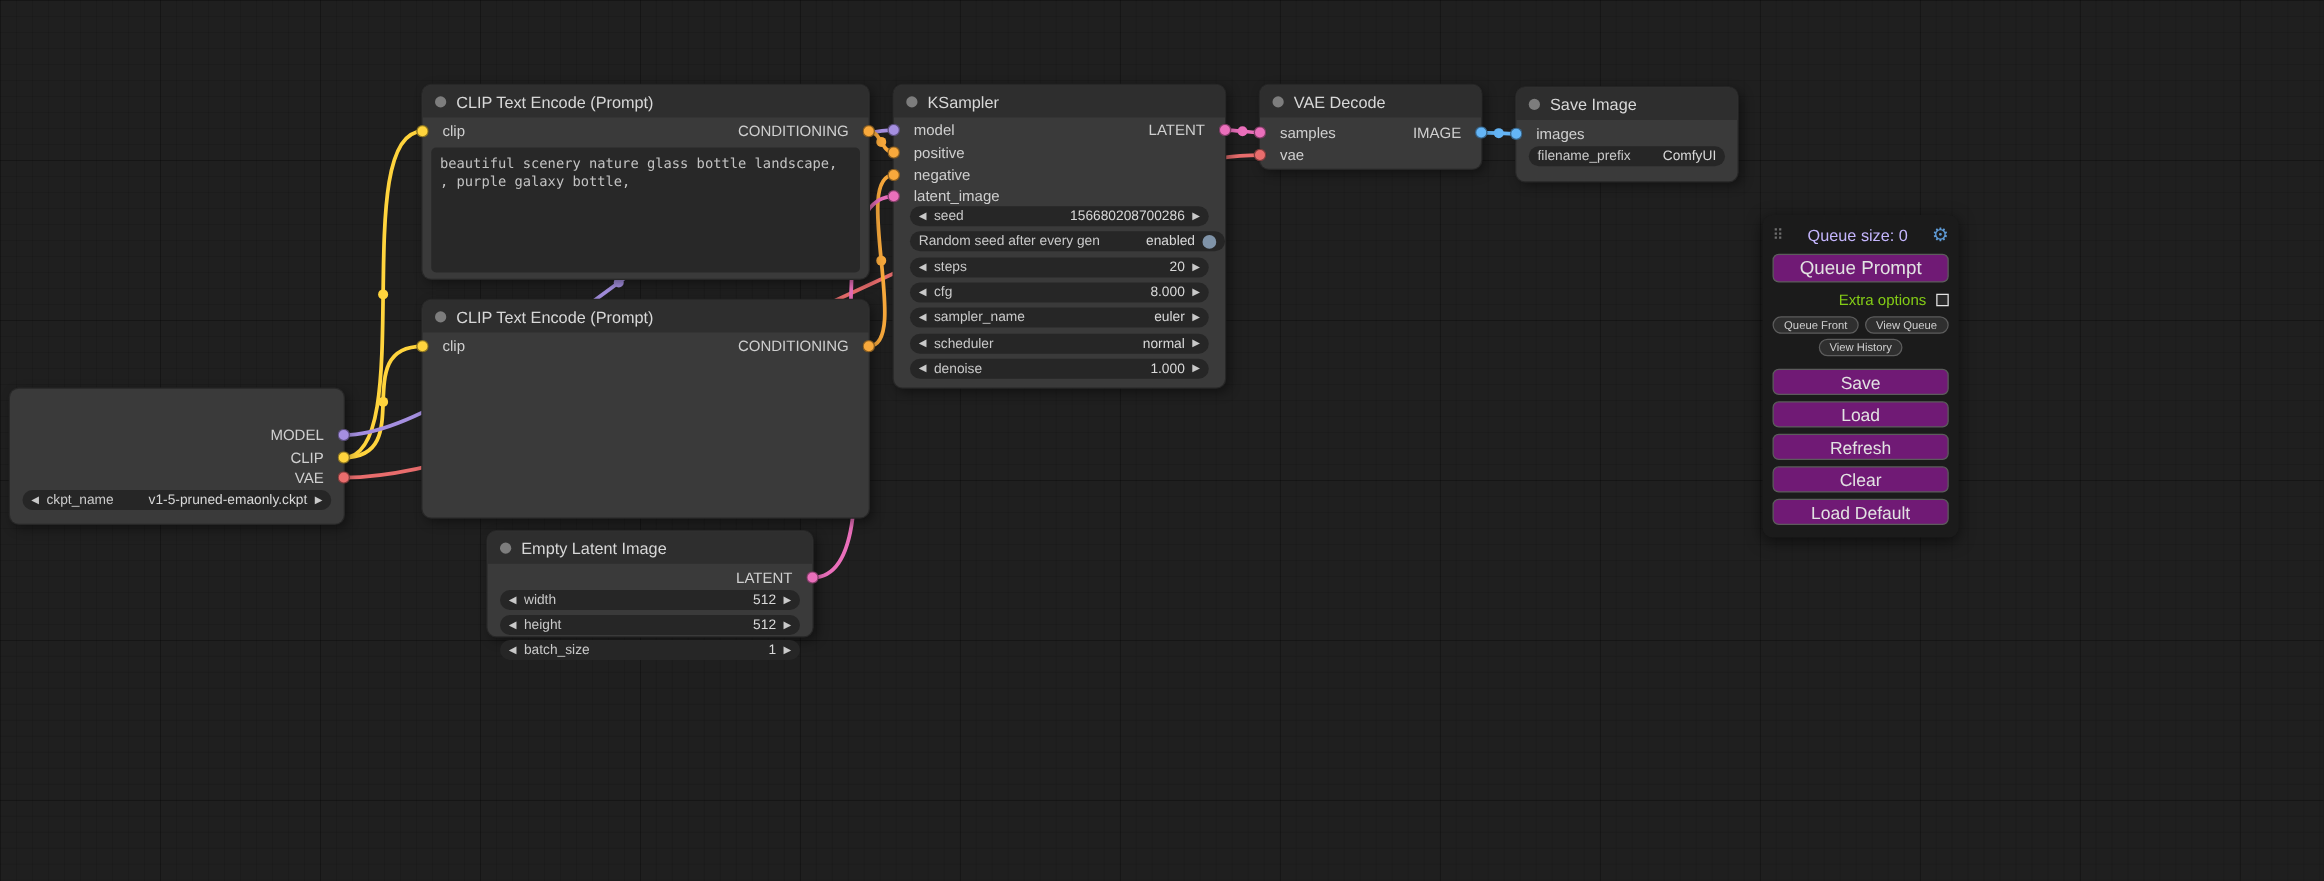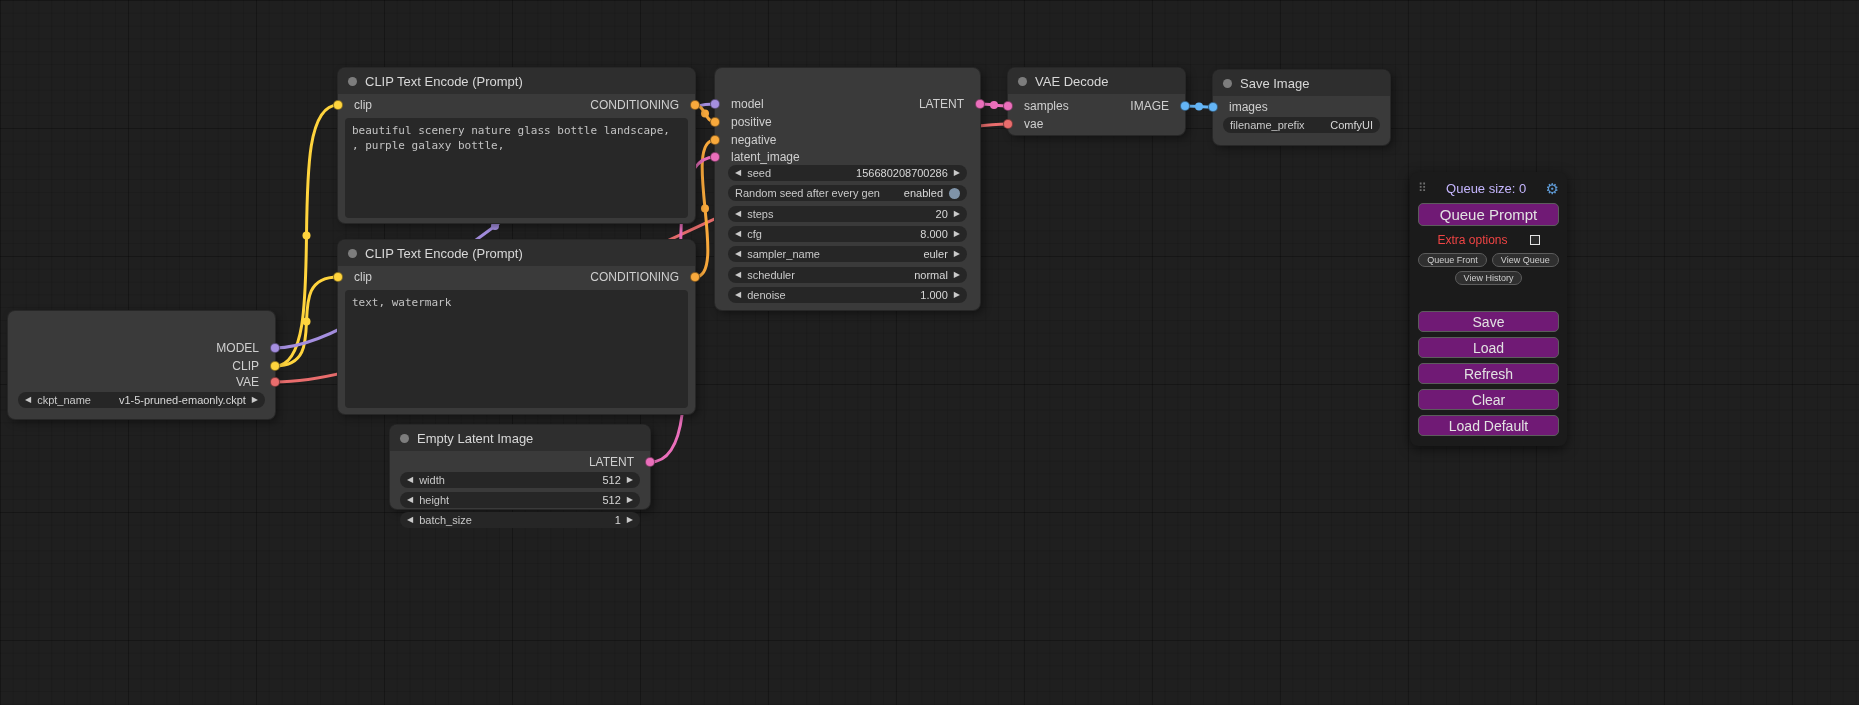--- a/index.html
+++ b/index.html
@@ -56,22 +56,22 @@
         background:#1b1b1b;border-radius:8px;box-shadow:0 3px 12px rgba(0,0,0,.55);
         padding:6px 8px 10px}
   .mhead{display:flex;align-items:center;height:20px;margin-bottom:5px}
   .drag{color:#6e6e6e;font-size:12px;cursor:grab}
   .qsize{flex:1;text-align:center;color:#c4b5fd;font-size:13px}
   .gear{color:#5f9bd6;font-size:15px;cursor:pointer;line-height:1}
   .mbtn{display:block;width:100%;background:#701a75;border:1px solid #5c5c5c;
         border-radius:5px;color:#e2e2e2;cursor:pointer;font-family:"Liberation Sans",sans-serif}
   .mbtn.big{height:23px;font-size:15px;margin-bottom:7px}
   .mbtn.mid{height:21px;font-size:14px;margin-top:5px}
-  .extra{display:flex;align-items:center;justify-content:center;gap:22px;
-         color:#ef4444;font-size:12px;margin-bottom:6px}
+  .extra{display:flex;align-items:center;justify-content:flex-end;gap:8px;
+         color:#84cc16;font-size:12px;margin-bottom:6px}
   .cbx{width:10px;height:10px;border:1px solid #e3e3e3;background:#2a2a2a;
        display:inline-block;cursor:pointer}
   .tworow{display:flex;gap:5px;justify-content:center;margin-bottom:4px}
   .mbtn.small{width:auto;height:14px;font-size:9px;padding:0 8px;border-radius:7px;
               line-height:11px;background:#2f2f2f;border:1px solid #5c5c5c;color:#cfcfcf}
 </style>
 </head>
 <body>
 
 <div id="canvas">
@@ -140,21 +140,20 @@
       <span>CLIP Text Encode (Prompt)</span>
     </div>
     <div class="srow in" style="top:28px">
       <span class="pdot c-clip"></span>
       <span>clip</span>
     </div>
     <div class="srow out" style="top:28px">
       <span>CONDITIONING</span>
       <span class="pdot c-cond"></span>
     </div>
-    <textarea class="prompt" style="left: 7px; top: 50px; width: 343px; height: 118px;" spellcheck="false">text, watermark</textarea>
   </div>
 
   <div class="node" style="left:390px;top:425px;width:260px;height:84px">
     <div class="ntitle">
       <span class="tdot"></span>
       <span>Empty Latent Image</span>
     </div>
     <div class="srow out" style="top:28px">
       <span>LATENT</span>
       <span class="pdot c-latent"></span>
@@ -173,20 +172,24 @@
     </div>
     <div class="widget" style="left:10px;right:10px;top:87px">
       <span class="arr">◀</span>
       <span class="wname">batch_size</span>
       <span class="wval">1</span>
       <span class="arr">▶</span>
     </div>
   </div>
 
   <div class="node" style="left:715px;top:68px;width:265px;height:242px">
+    <div class="ntitle">
+      <span class="tdot"></span>
+      <span>KSampler</span>
+    </div>
     <div class="srow in" style="top:27px">
       <span class="pdot c-model"></span>
       <span>model</span>
     </div>
     <div class="srow out" style="top:27px">
       <span>LATENT</span>
       <span class="pdot c-latent"></span>
     </div>
     <div class="srow in" style="top:45px">
       <span class="pdot c-cond"></span>
@@ -199,21 +202,21 @@
     <div class="srow in" style="top:80px">
       <span class="pdot c-latent"></span>
       <span>latent_image</span>
     </div>
     <div class="widget" style="left:13px;right:13px;top:97px">
       <span class="arr">◀</span>
       <span class="wname">seed</span>
       <span class="wval">156680208700286</span>
       <span class="arr">▶</span>
     </div>
-    <div class="widget" style="left:13px;right:13px;top:117px">
+    <div class="widget" style="left:13px;right:0;top:117px">
       <span class="wname">Random seed after every gen</span>
       <span class="wval">enabled</span>
       <span class="tog"></span>
     </div>
     <div class="widget" style="left:13px;right:13px;top:138px">
       <span class="arr">◀</span>
       <span class="wname">steps</span>
       <span class="wval">20</span>
       <span class="arr">▶</span>
     </div>
@@ -285,21 +288,21 @@
     </div>
     <button class="mbtn big">Queue Prompt</button>
     <div class="extra">
       <span>Extra options</span>
       <span class="cbx"></span>
     </div>
     <div class="tworow">
       <button class="mbtn small">Queue Front</button>
       <button class="mbtn small">View Queue</button>
     </div>
-    <div class="tworow" style="margin-bottom:26px">
+    <div class="tworow" style="margin-bottom:10px">
       <button class="mbtn small">View History</button>
     </div>
     <button class="mbtn mid">Save</button>
     <button class="mbtn mid">Load</button>
     <button class="mbtn mid">Refresh</button>
     <button class="mbtn mid">Clear</button>
     <button class="mbtn mid">Load Default</button>
   </div>
 
 </div>

